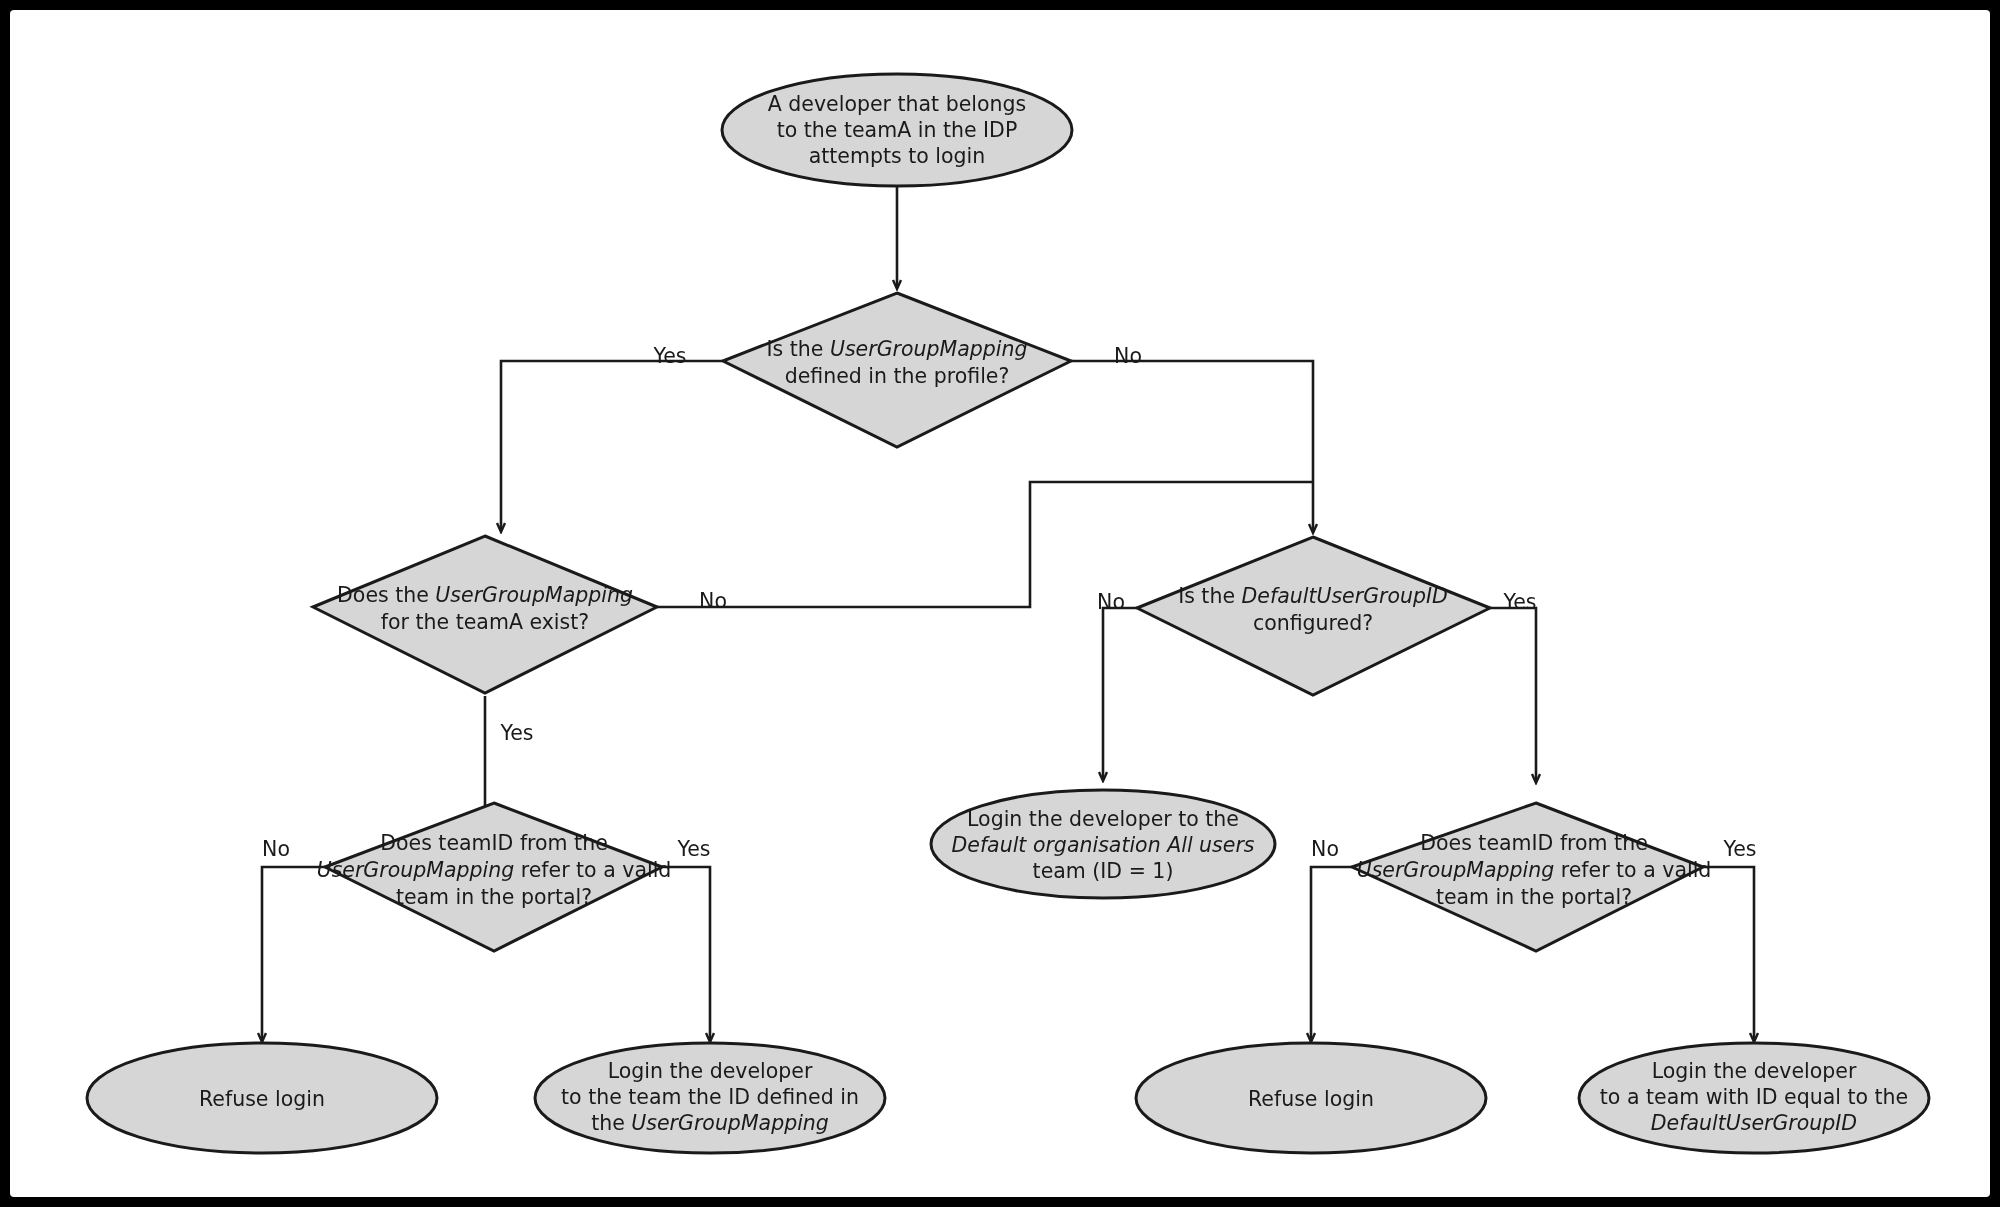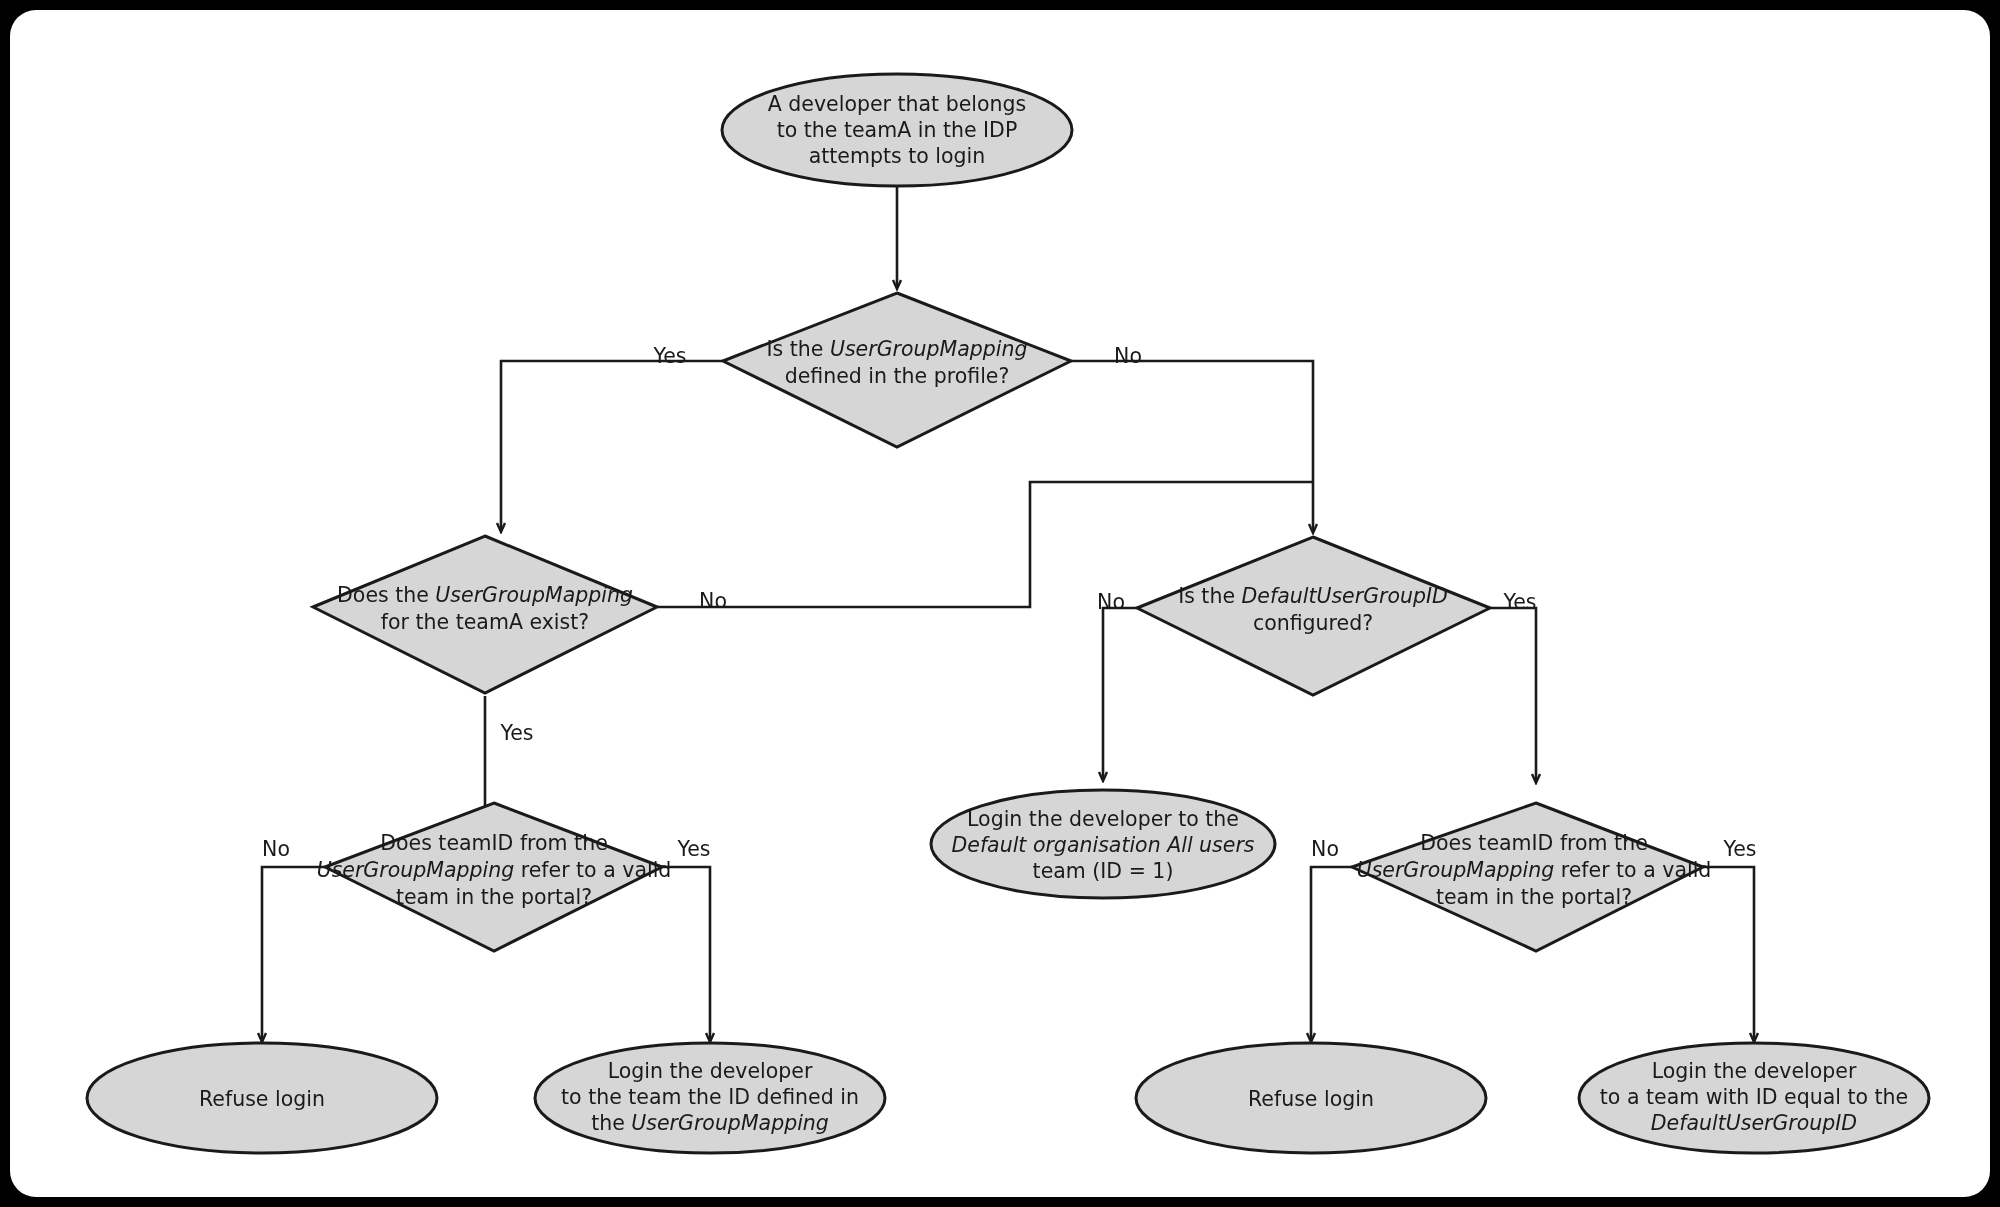--- a/index.html
+++ b/index.html
@@ -15,21 +15,21 @@
     overflow: hidden;
     font-family: "DejaVu Sans", "Liberation Sans", sans-serif;
   }
   #canvas {
     position: absolute;
     left: 10px;
     top: 10px;
     width: 1980px;
     height: 1187px;
     background: #ffffff;
-    border-radius: 26px;
+    border-radius: 4px;
     overflow: hidden;
   }
   #flow {
     position: absolute;
     left: 0;
     top: 0;
     width: 2000px;
     height: 1207px;
   }
   .node-text {

